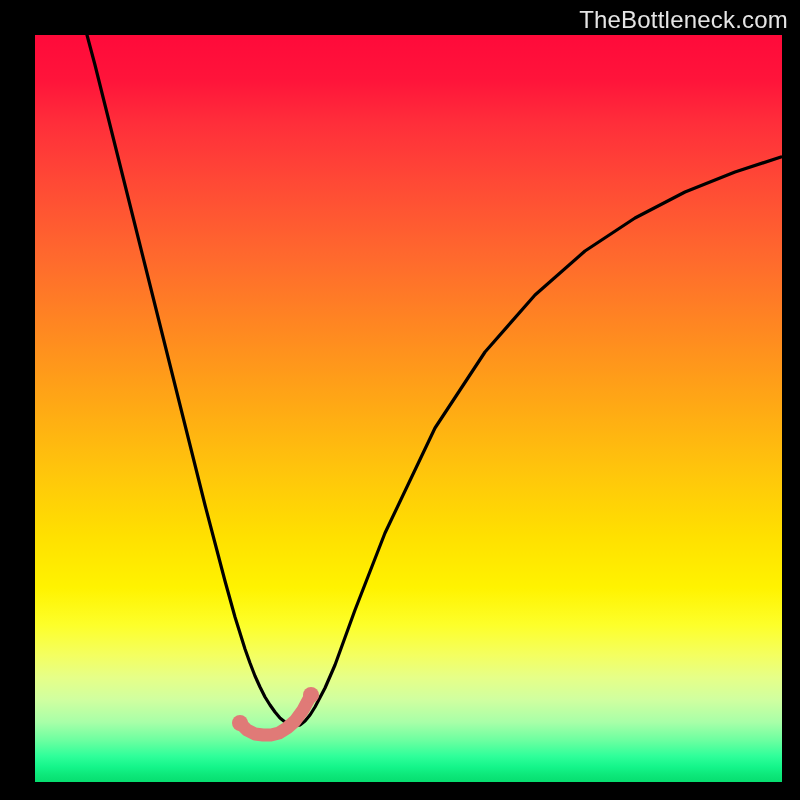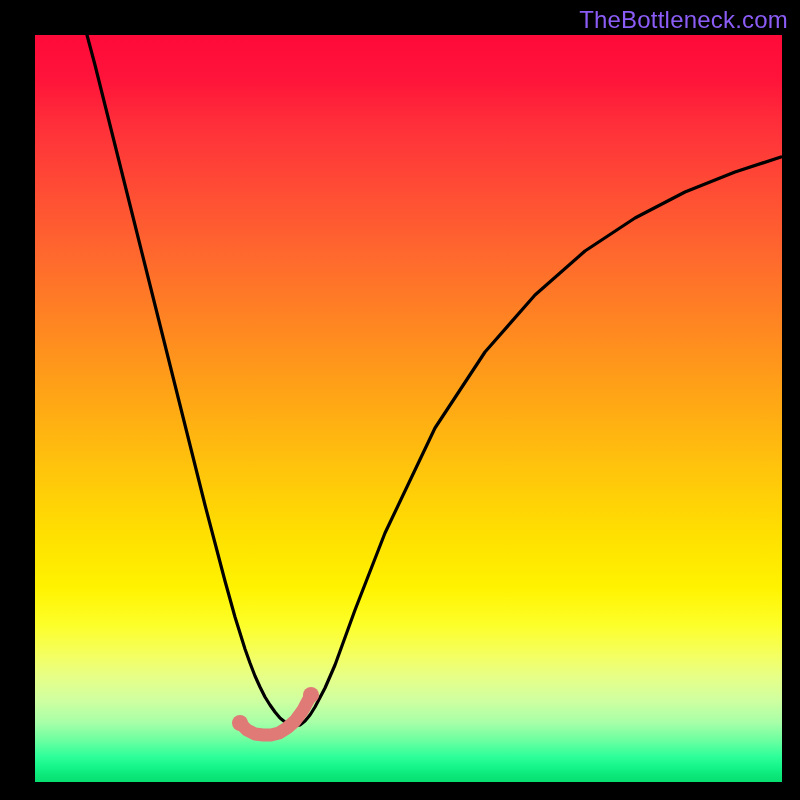--- a/index.html
+++ b/index.html
@@ -54,21 +54,21 @@
     position: absolute;
     left: 0;
     top: 0;
     width: 747px;
     height: 747px;
   }
   .watermark {
     position: absolute;
     right: 12px;
     top: 6px;
-    color: #8b5cf6;
+    color: #e5e5e5;
     font-size: 24px;
     font-weight: 500;
     letter-spacing: 0.2px;
   }
 </style>
 </head>
 <body>
 
 <div class="frame">
   <div class="plot">

